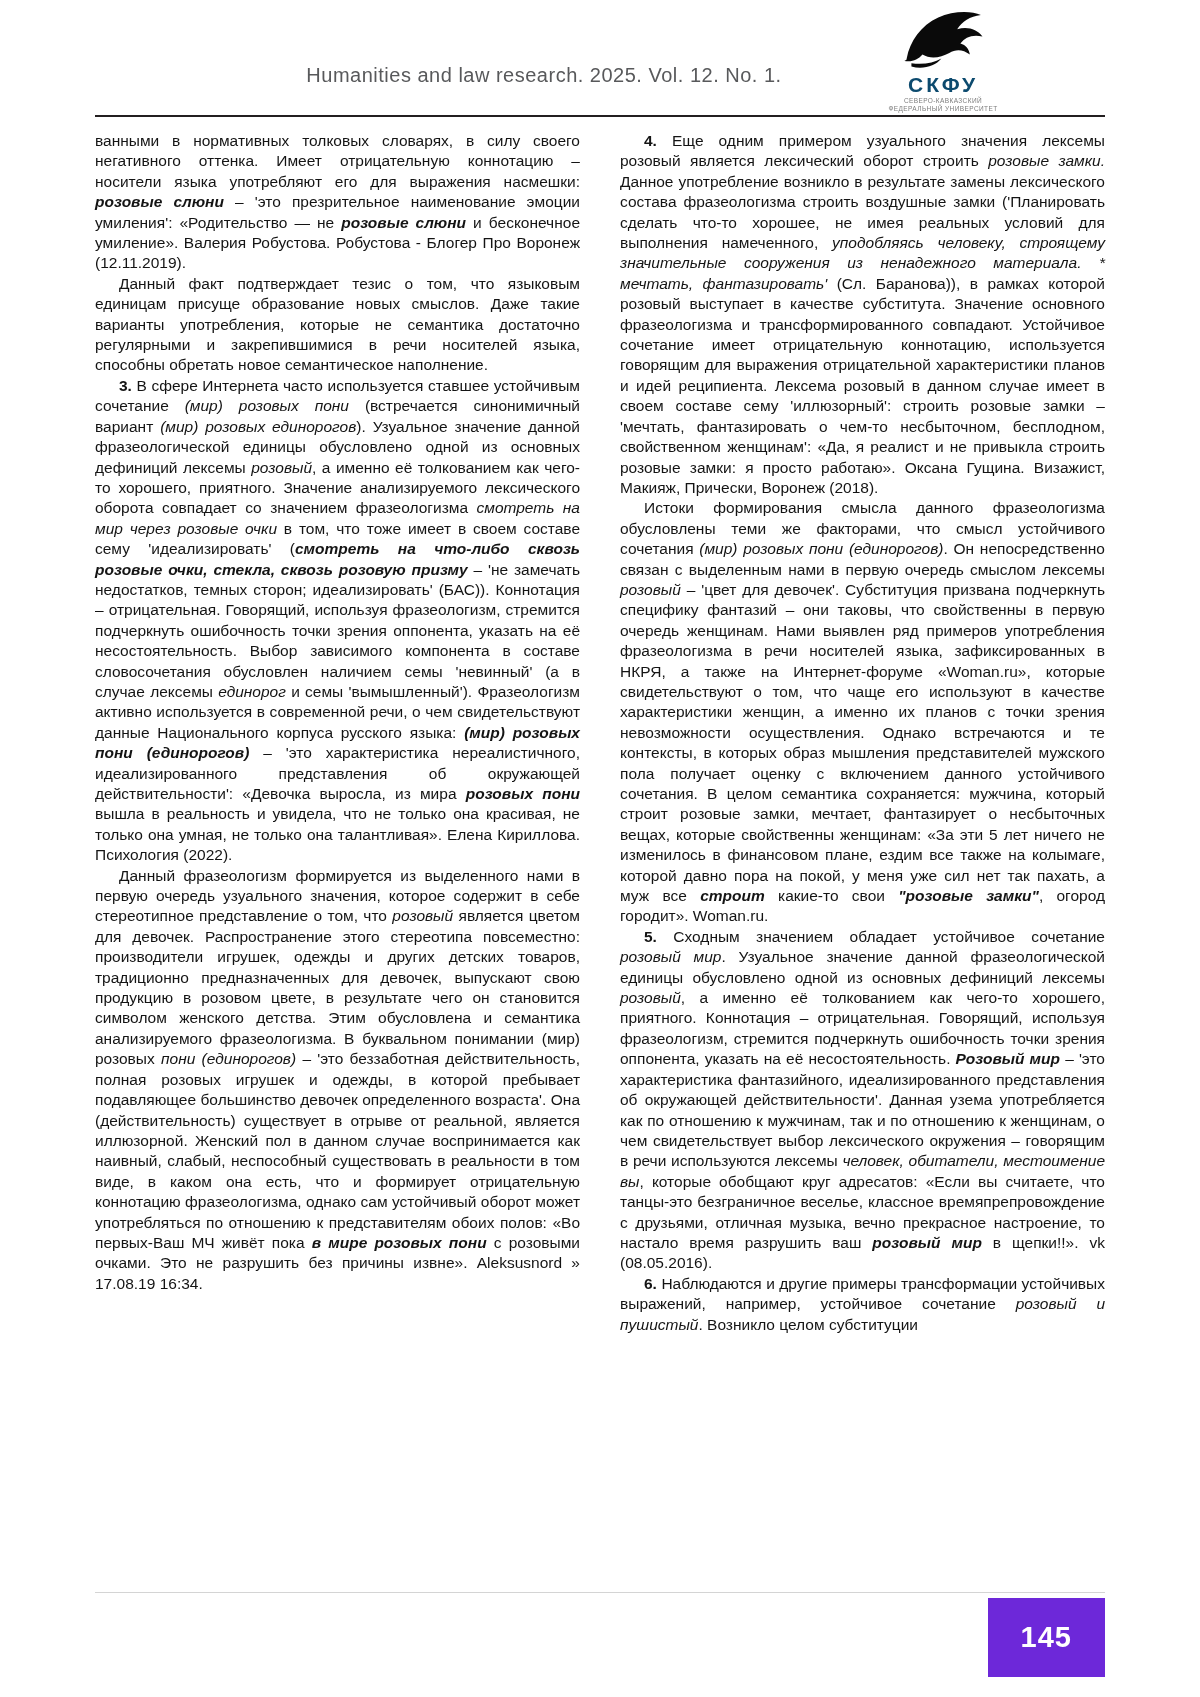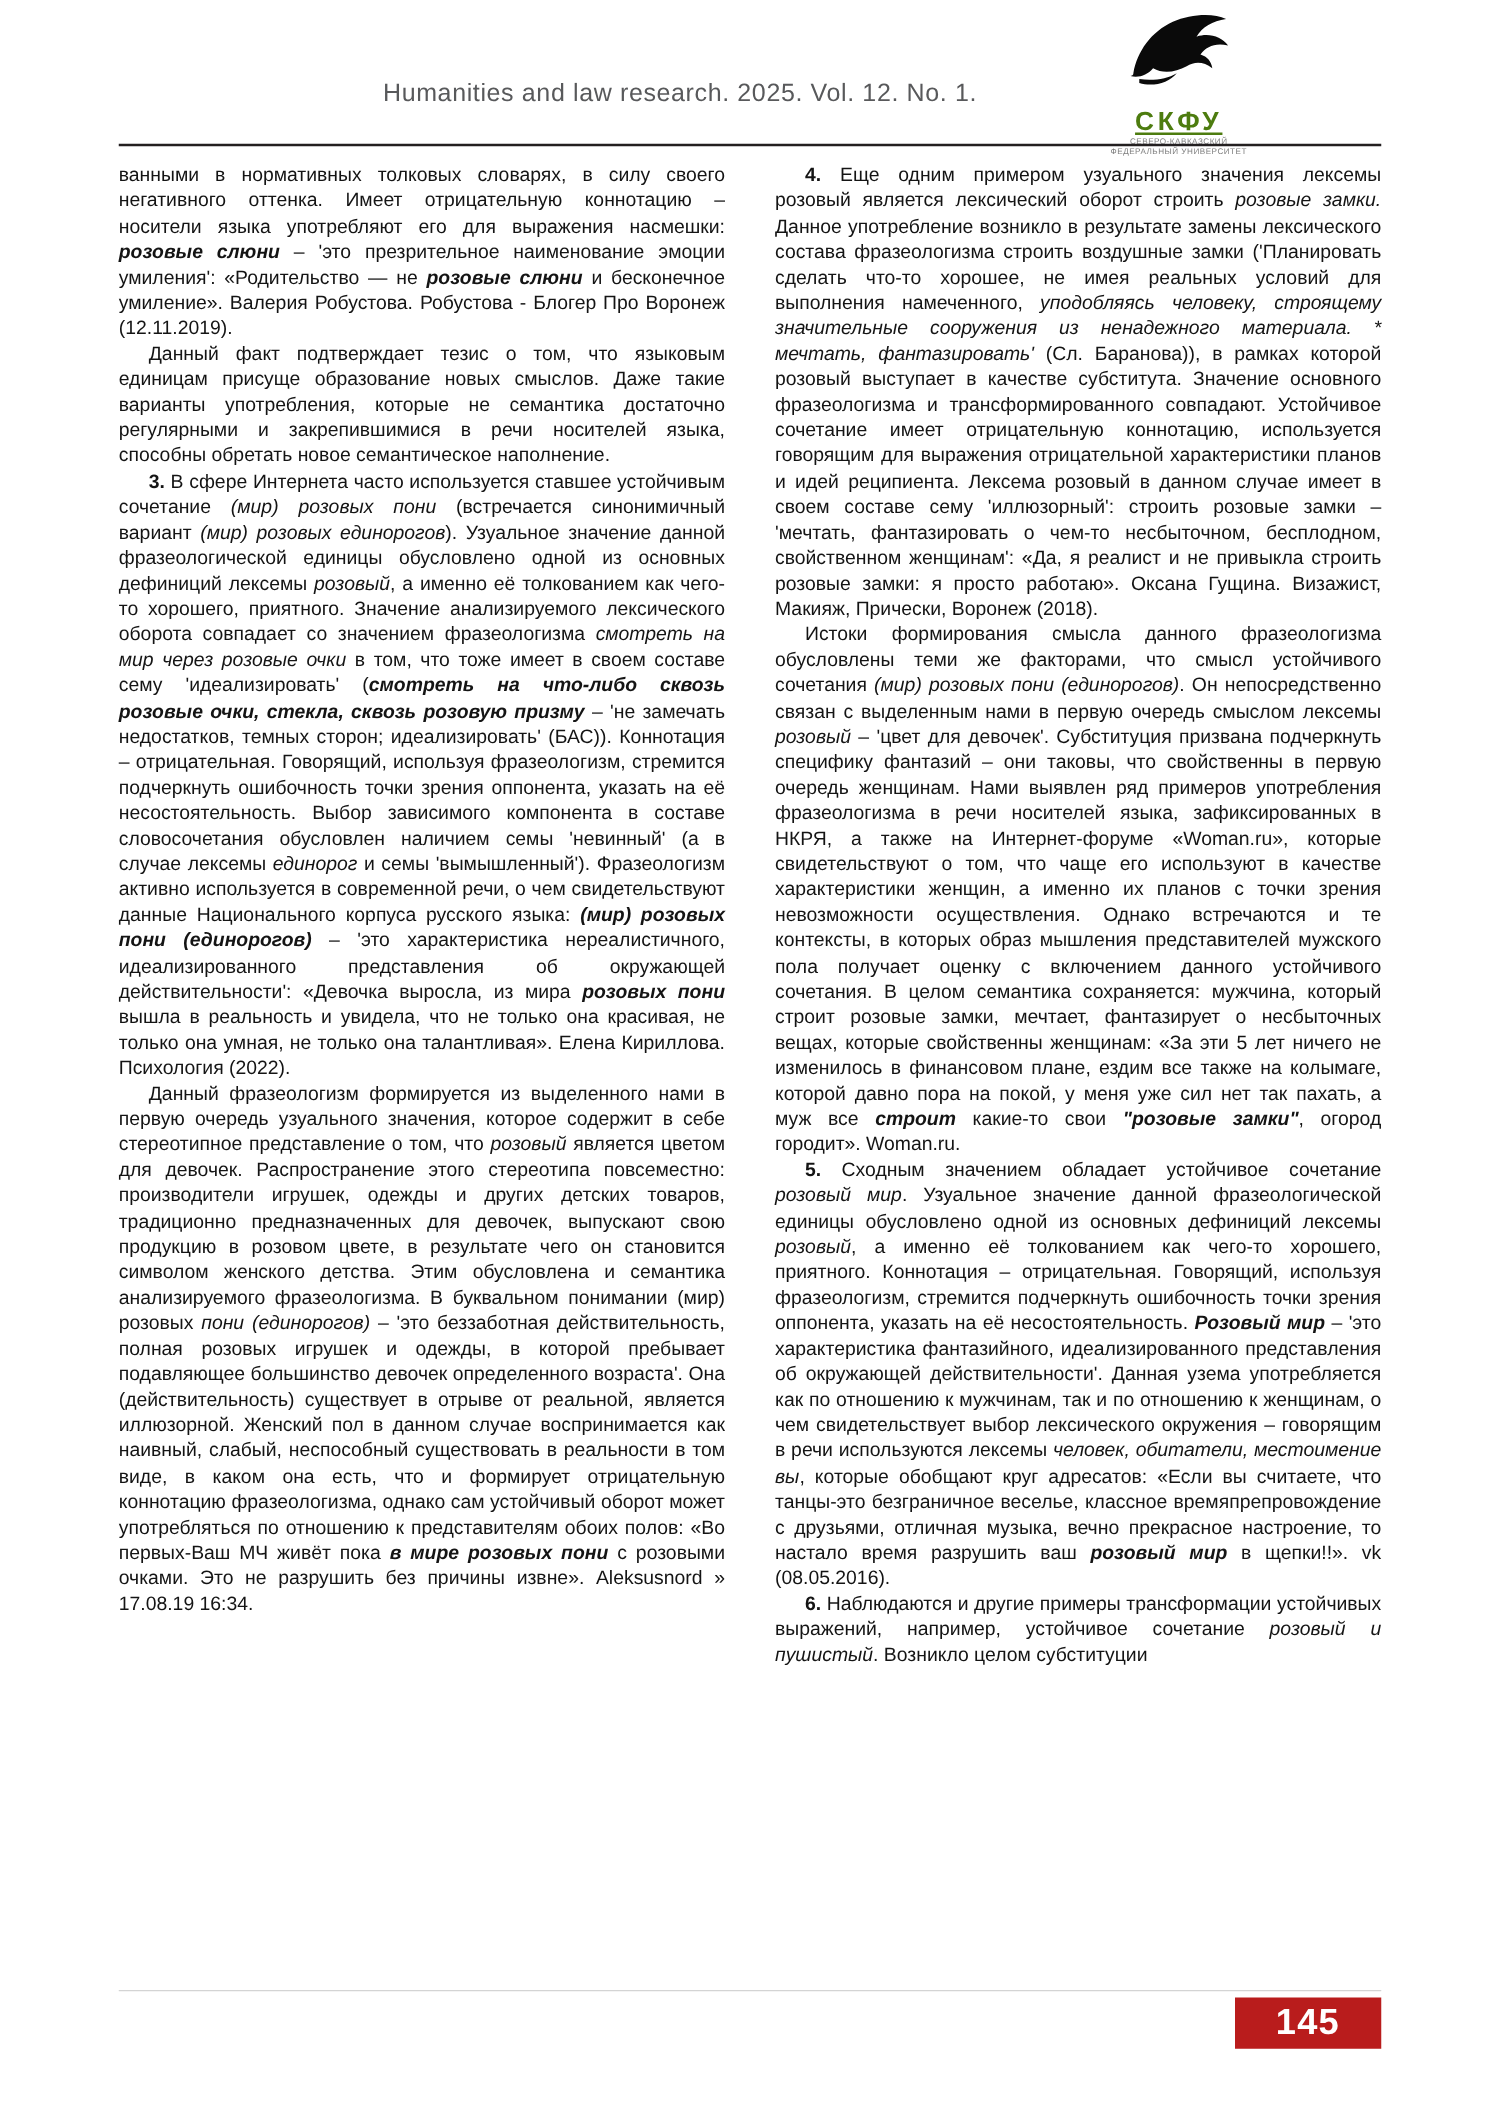--- a/index.html
+++ b/index.html
@@ -16,21 +16,21 @@
     position:absolute;top:64px;left:94px;width:900px;
     text-align:center;
     font-size:20px;color:#58595b;letter-spacing:0.5px;
   }
   .logo{
     position:absolute;top:8px;left:876px;width:134px;
     text-align:center;
   }
   .logo svg{display:block;margin:0 auto;}
   .logo-acronym{
-    font-weight:bold;font-size:21px;letter-spacing:3px;color:#4d7c0f;margin-top:18px;text-decoration:underline;
+    font-weight:bold;font-size:21px;letter-spacing:3px;color:#0c4a6e;margin-top:5px;
   }
   .logo-sub{
     font-size:6.5px;color:#7d7d7d;letter-spacing:0.4px;line-height:8px;white-space:nowrap;
   }
   .top-rule{
     position:absolute;top:115px;left:95px;width:1010px;height:2px;background:#231f20;
   }
   .columns{
     position:absolute;left:95px;top:131px;width:1010px;
     display:flex;gap:40px;justify-content:center;
@@ -45,23 +45,23 @@
   }
   .col p.indent{text-indent:24px;}
   .seg-i{font-style:italic;}
   .seg-b{font-weight:bold;}
   .seg-bi{font-weight:bold;font-style:italic;}
   .bottom-rule{
     position:absolute;top:1592px;left:95px;width:1010px;height:1px;background:#d4d4d4;
   }
   .page-num{
     position:absolute;top:1598px;right:95px;
-    background:#b91c1c;color:#ffffff;
+    background:#6d28d9;color:#ffffff;
     font-size:29px;font-weight:bold;
-    padding:4px 33px;
+    padding:23px 33px;
     letter-spacing:1px;
   }
 </style>
 </head>
 <body>
 
 <div class="page">
 
   <div class="journal-title">Humanities and law research. 2025. Vol. 12. No. 1.</div>
 

